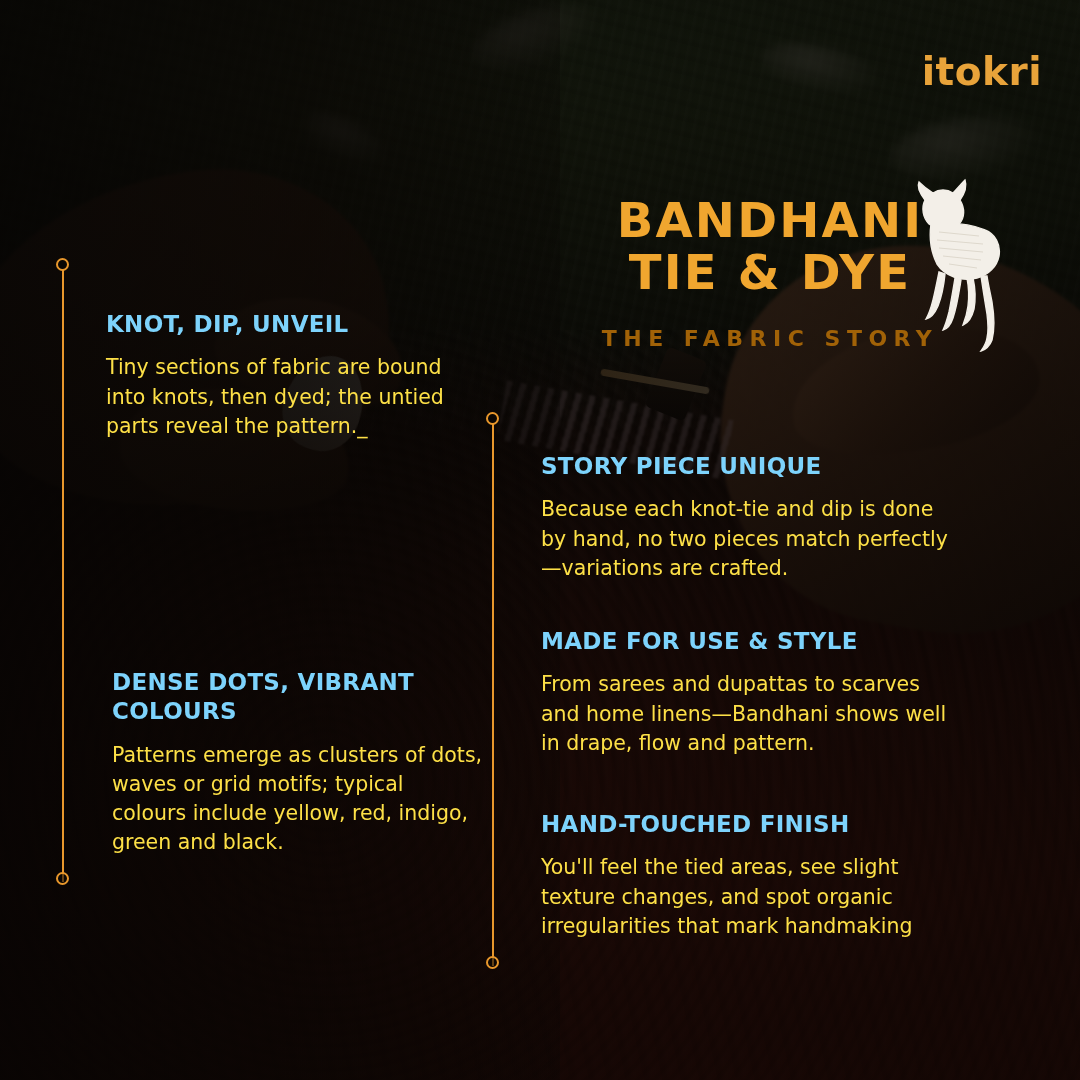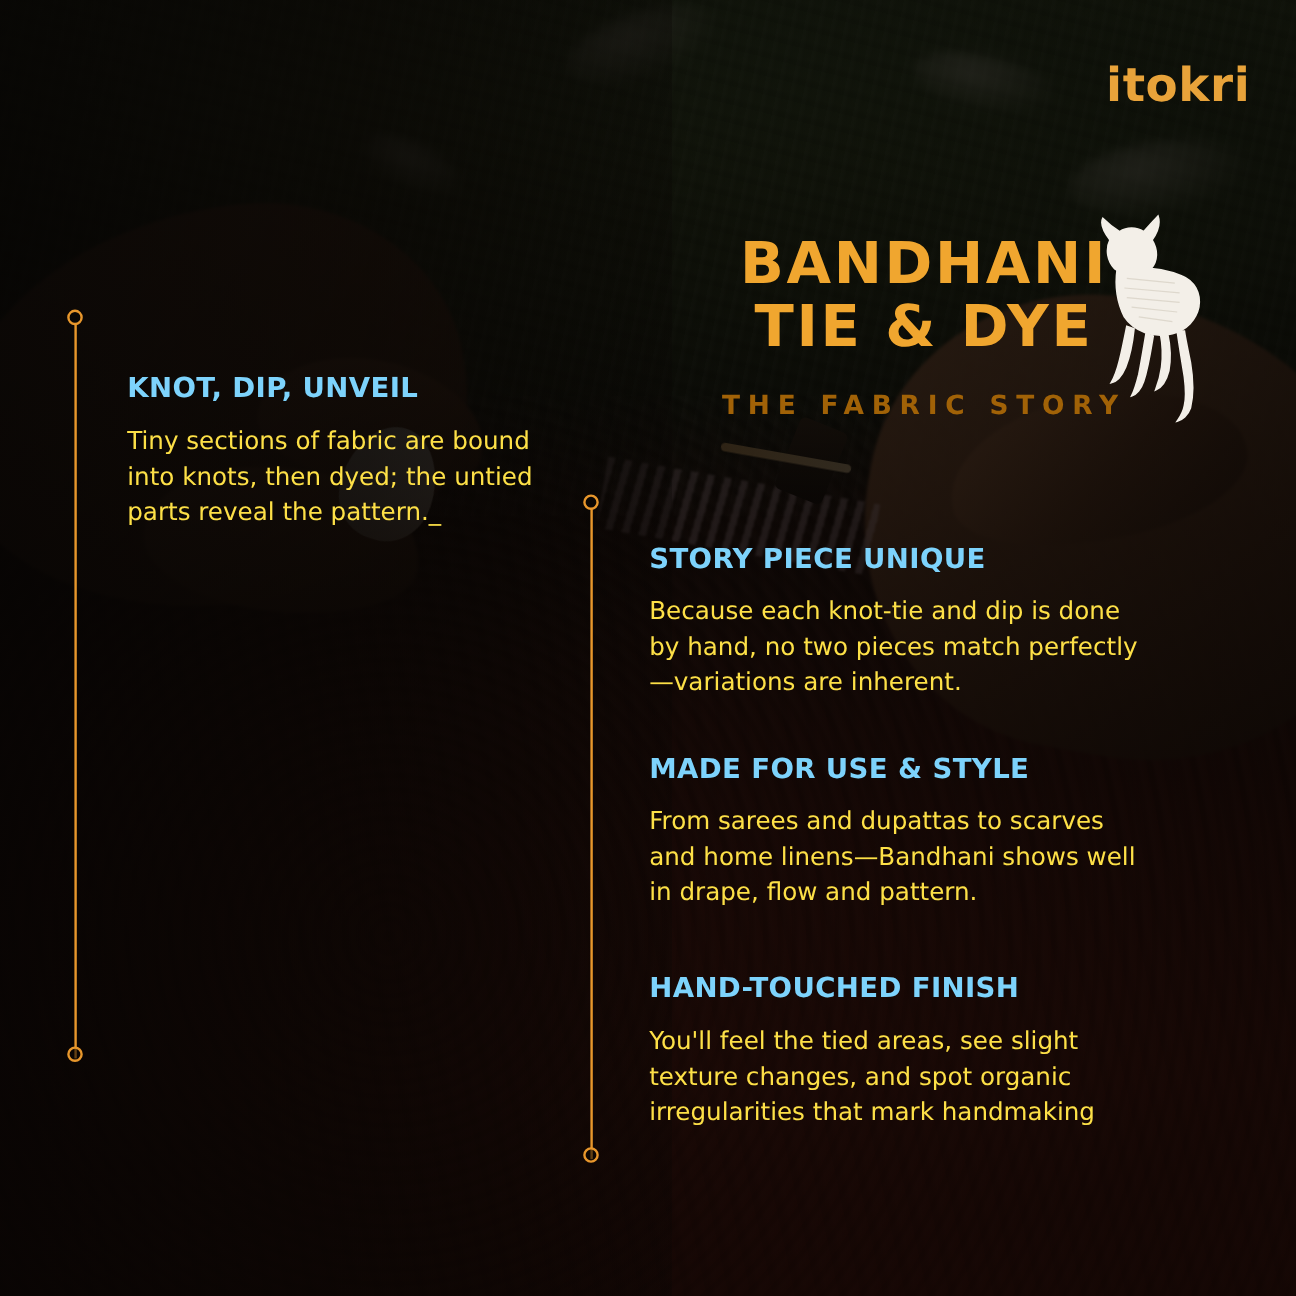--- a/index.html
+++ b/index.html
@@ -310,24 +310,28 @@
     <div class="rail rail-right"></div>
     <div class="dot dot-r-top"></div>
     <div class="dot dot-r-bot"></div>
 
     <div class="block blk-1">
       <div class="b-head">KNOT, DIP, UNVEIL</div>
       <div class="b-body">Tiny sections of fabric are bound into knots, then dyed; the untied parts reveal the pattern._</div>
     </div>
 
 
+    <div class="block blk-3">
+      <div class="b-head">DENSE DOTS, VIBRANT COLOURS</div>
+      <div class="b-body">Patterns emerge as clusters of dots, waves or grid motifs; typical colours include yellow, red, indigo, green and black.</div>
+    </div>
 
     <div class="block blk-4">
       <div class="b-head">STORY PIECE UNIQUE</div>
-      <div class="b-body">Because each knot-tie and dip is done by hand, no two pieces match perfectly—variations are inherent.</div>
+      <div class="b-body">Because each knot-tie and dip is done by hand, no two pieces match perfectly—variations are crafted.</div>
     </div>
 
     <div class="block blk-5">
       <div class="b-head">MADE FOR USE &amp; STYLE</div>
       <div class="b-body">From sarees and dupattas to scarves and home linens—Bandhani shows well in drape, flow and pattern.</div>
     </div>
 
     <div class="block blk-6">
       <div class="b-head">HAND-TOUCHED FINISH</div>
       <div class="b-body">You'll feel the tied areas, see slight texture changes, and spot organic irregularities that mark handmaking</div>

